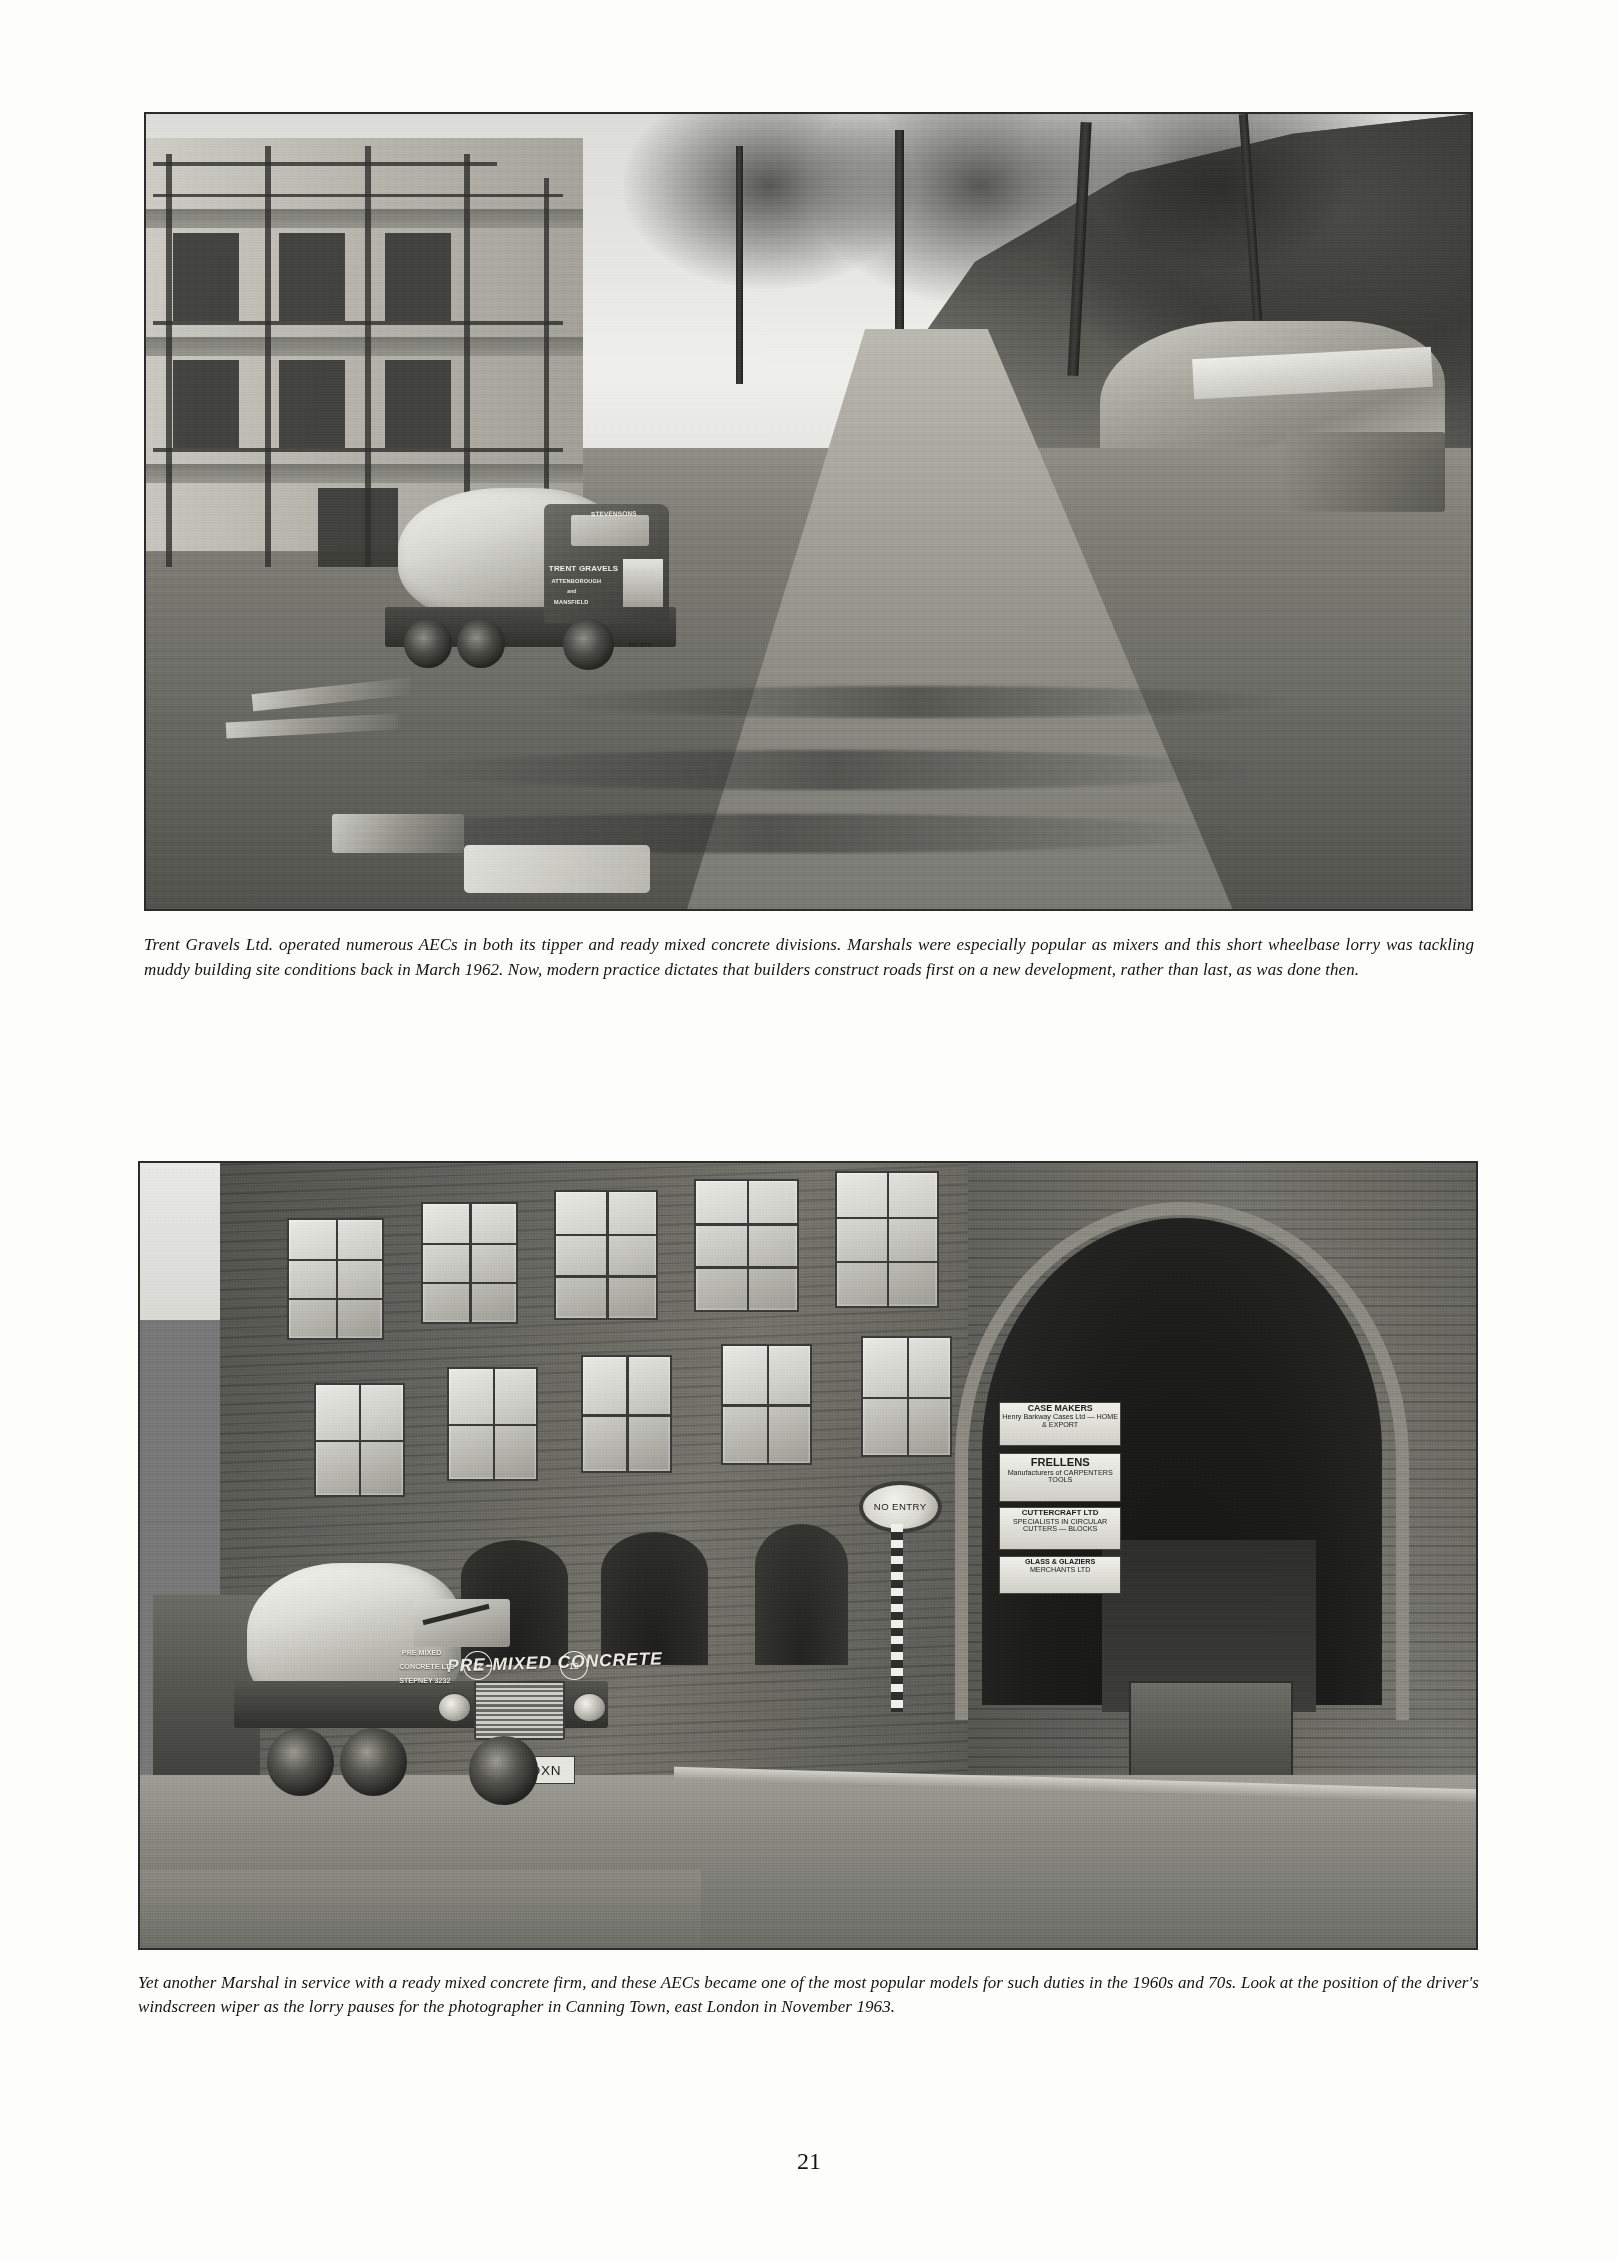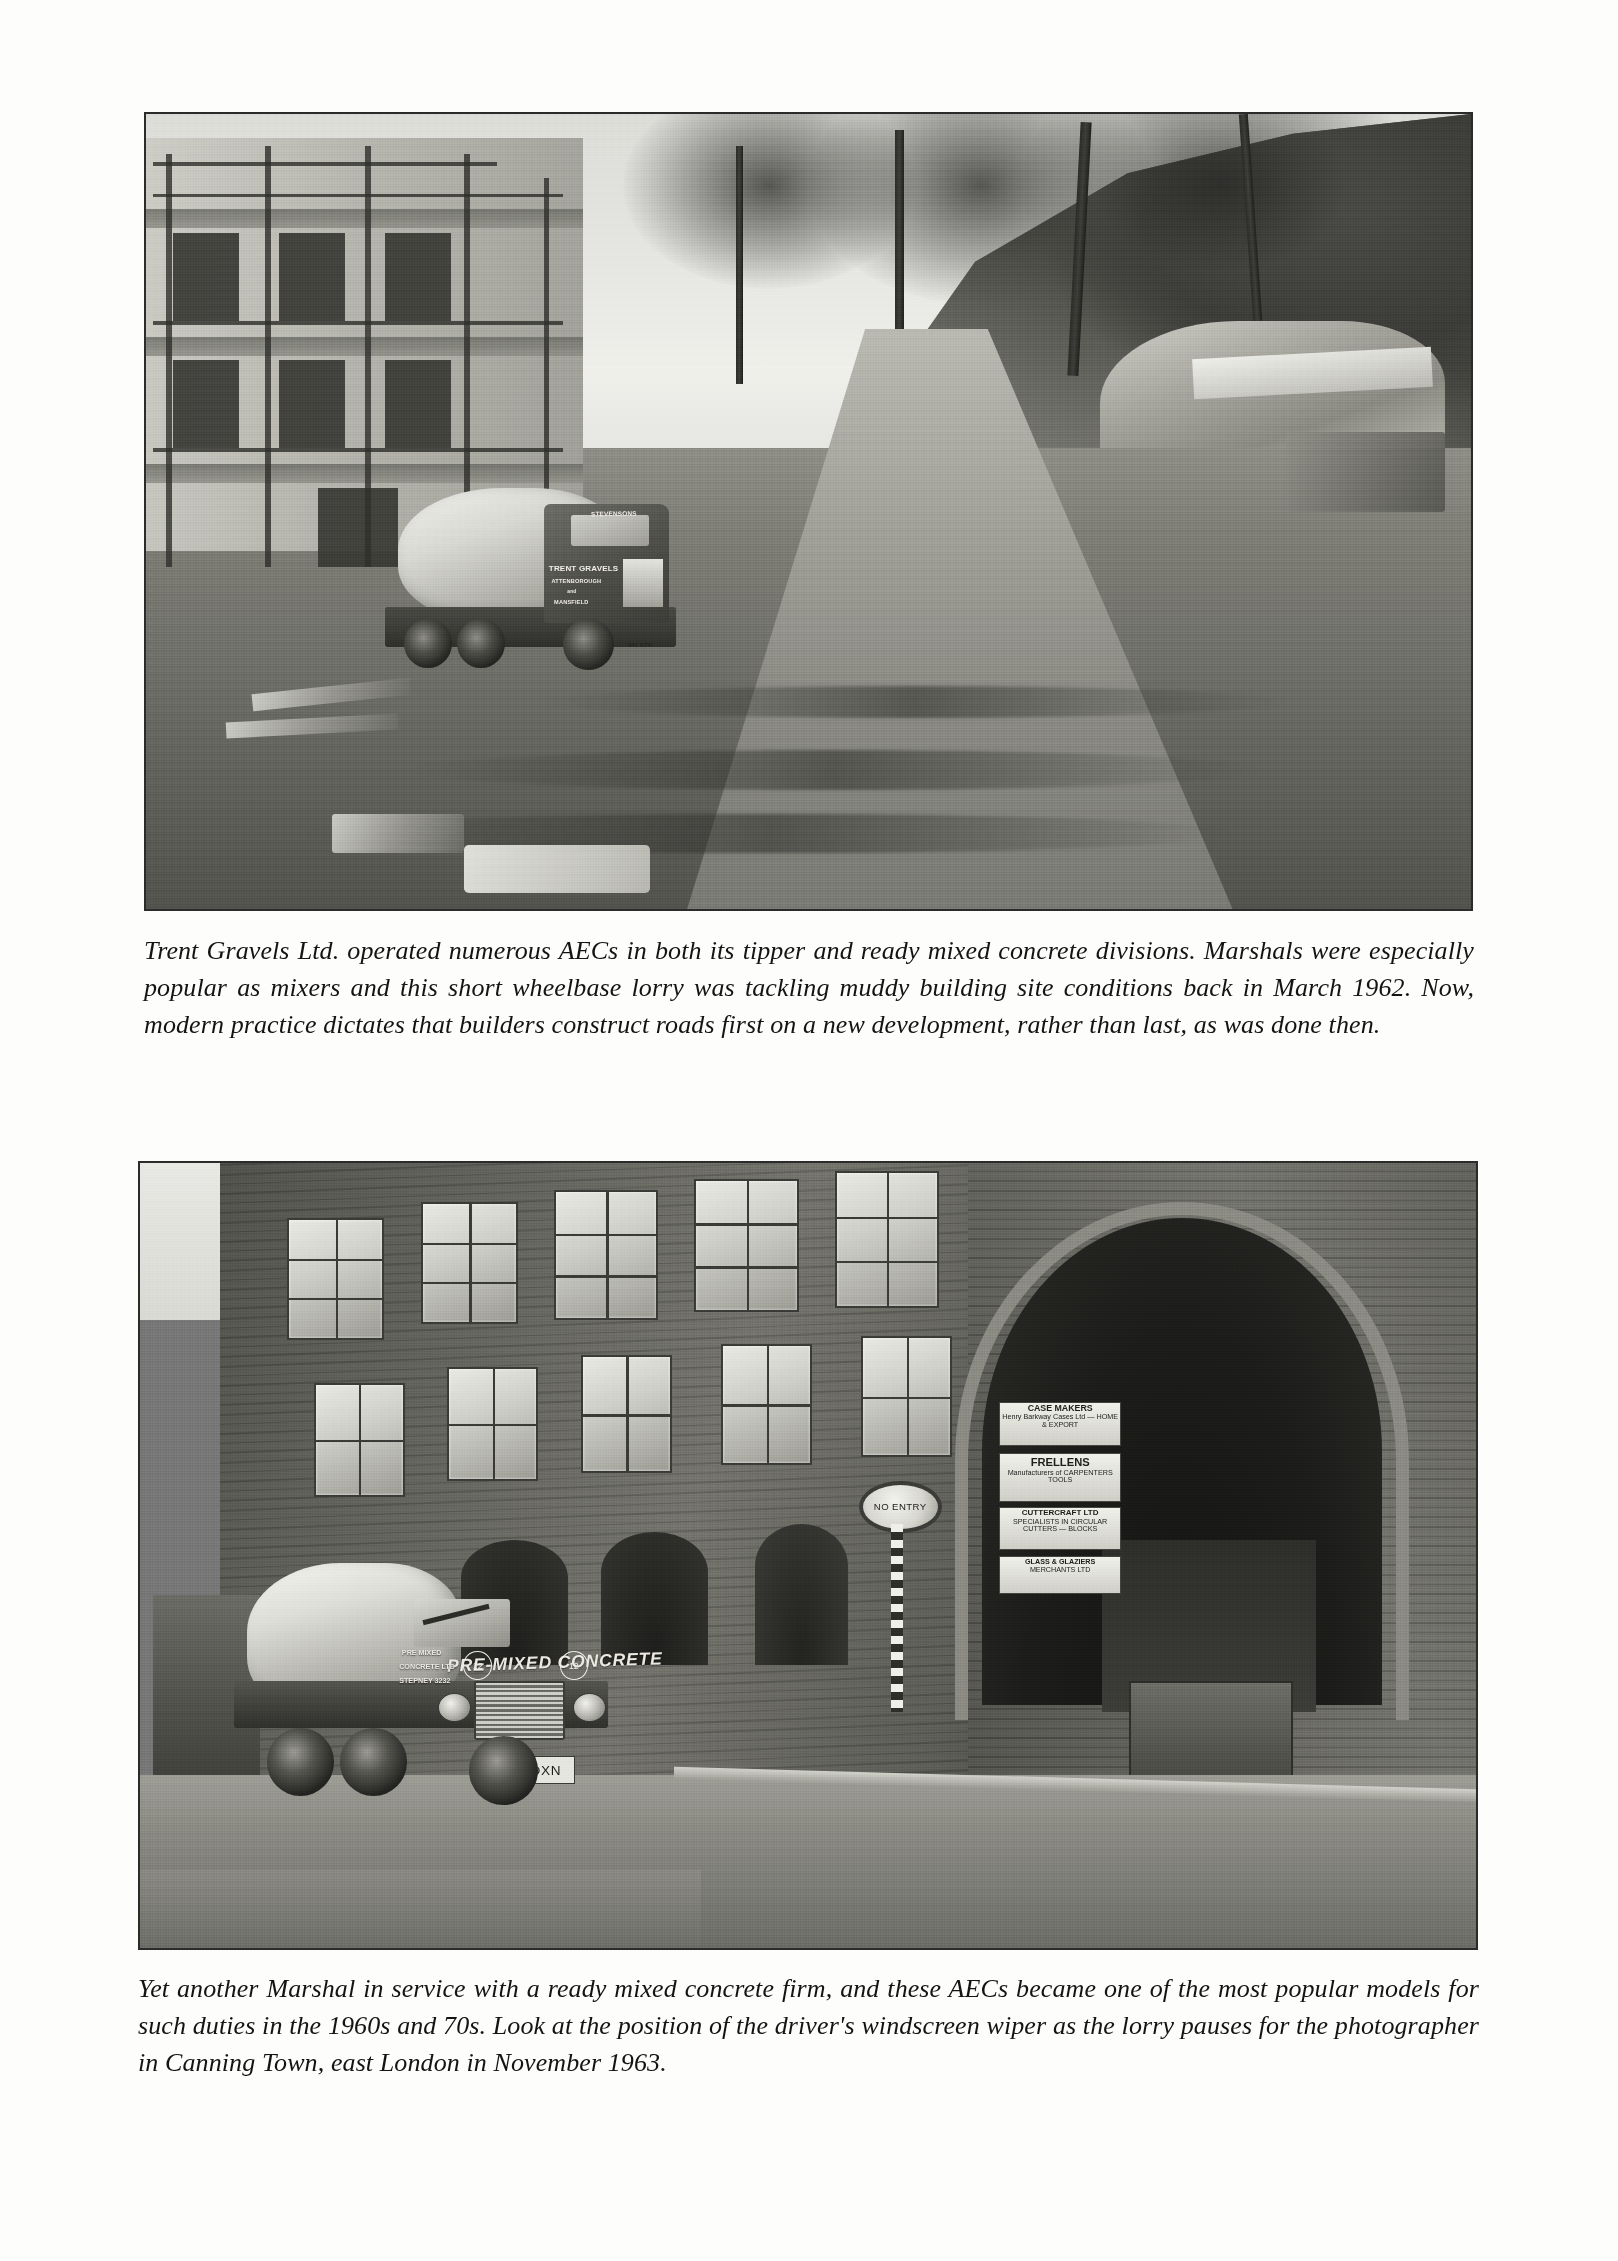--- a/index.html
+++ b/index.html
@@ -29,21 +29,21 @@
   }
   .photo-frame {
     border: 2.4px solid #2b2b2b;
     background: #777;
     position: relative;
     overflow: hidden;
   }
   .caption {
     font-family: "Liberation Serif", serif;
     font-style: italic;
-    font-size: 26px;
+    font-size: 17px;
     line-height: 1.42;
     text-align: justify;
     color: #141414;
     letter-spacing: 0.1px;
   }
 
   
   #figure-top { left: 144px; top: 112px; width: 1330px; }
   #photo-top { width: 1325px; height: 795px; }
   #caption-top { margin-top: 22.4px; width: 1330px; }
@@ -483,14 +483,15 @@
       <div class="truck-text" style="left:19.4%;top:65.4%;font-size:7.2px;font-style:normal;">STEPNEY 3232</div>
       <div class="ph" style="left:24.2%;top:62.2%;width:2%;height:3.4%;border:1.6px solid #efefe9;border-radius:50%;display:flex;align-items:center;justify-content:center;color:#efefe9;font-family:'Liberation Sans',sans-serif;font-size:8.8px;">12</div>
       <div class="ph" style="left:31.4%;top:62.2%;width:2%;height:3.4%;border:1.6px solid #efefe9;border-radius:50%;display:flex;align-items:center;justify-content:center;color:#efefe9;font-family:'Liberation Sans',sans-serif;font-size:8.8px;">12</div>
 
       <div class="ph grain2"></div>
     </div>
 
     <div class="caption" id="caption-bottom">Yet another Marshal in service with a ready mixed concrete firm, and these AECs became one of the most popular models for such duties in the 1960s and 70s. Look at the position of the driver's windscreen wiper as the lorry pauses for the photographer in Canning Town, east London in November 1963.</div>
   </div>
 
+  <div class="page-number">21</div>
 </div>
 
 
 </body></html>

